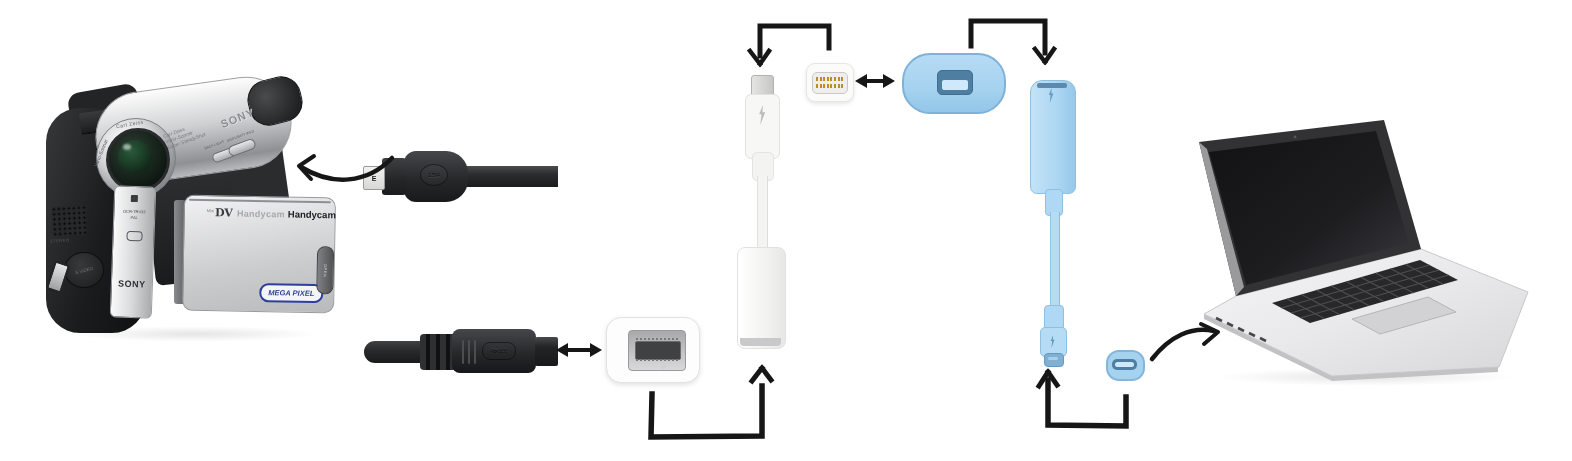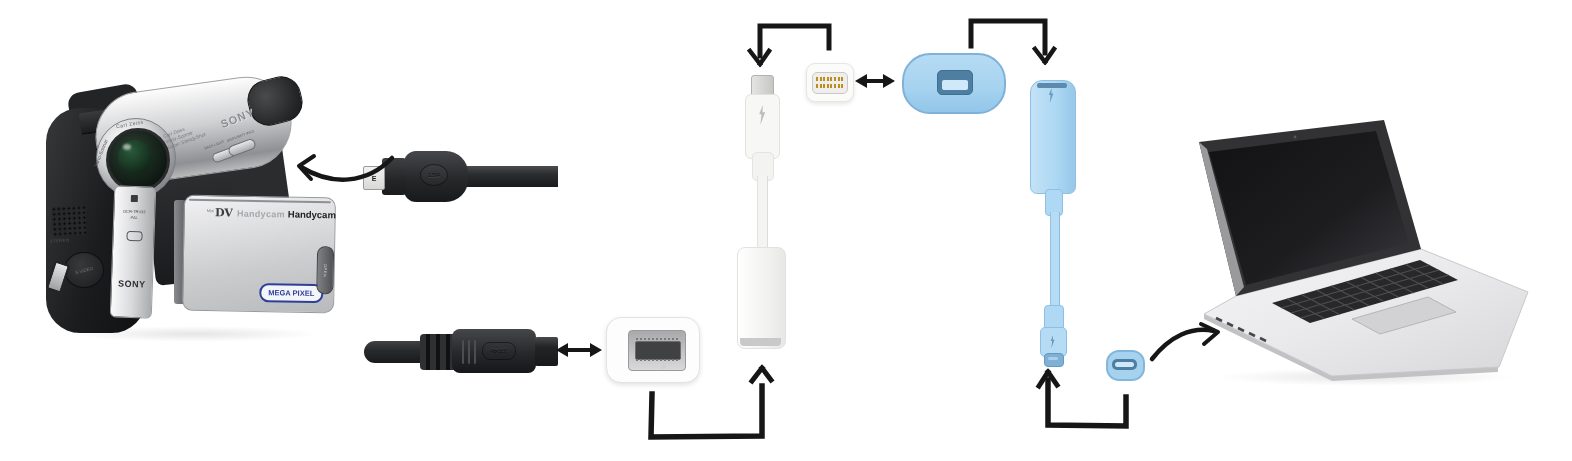--- a/index.html
+++ b/index.html
@@ -56,21 +56,21 @@
     background:linear-gradient(170deg,#f2f2f4,#cbccce 60%,#b9babc);border:1px solid #98999c;}
   .lcd-hinge{left:174px;top:200px;width:12px;height:104px;border-radius:3px;background:linear-gradient(90deg,#8a8b8e,#5e5f62);}
   .lcd-topline{position:absolute;left:4px;top:3px;width:142px;height:2px;background:#8e8f92;border-radius:1px;}
   .dv-row{position:absolute;left:22px;top:10px;display:flex;align-items:baseline;white-space:nowrap;}
   .dv-mini{font-size:4px;color:#7a7b7e;margin-right:1px;transform:translateY(-4px);}
   .dv-dv{font-family:"DejaVu Serif", serif;font-weight:bold;font-size:11px;color:#3a3b3e;margin-right:4px;}
   .dv-digital{font-size:9px;font-weight:bold;color:#a7a8ab;margin-right:3px;letter-spacing:.3px;}
   .dv-handycam{font-size:9.5px;font-weight:bold;color:#212225;}
   .mp-badge{position:absolute;left:76px;top:86px;width:60px;height:15px;border-radius:9px;border:2px solid #2d3f9a;
     background:#f4f5f8;display:flex;align-items:center;justify-content:center;}
-  .mp-badge span{font-size:7.5px;font-weight:bold;color:#2d3f9a;white-space:nowrap;}
+  .mp-badge span{font-size:7.5px;font-weight:bold;font-style:italic;color:#2d3f9a;white-space:nowrap;}
   .open-tab{position:absolute;left:133px;top:48px;width:15px;height:46px;border-radius:8px;
     background:linear-gradient(90deg,#808184,#515254);border:1px solid #3f4042;display:flex;align-items:center;justify-content:center;}
   .open-tab span{font-size:4px;color:#cfcfd1;transform:rotate(90deg);letter-spacing:.5px;}
   
   .fw4-tip{left:363px;top:166px;width:20px;height:22px;background:linear-gradient(#f2f2f0,#d8d8d6);
     border:1px solid #9a9a98;border-radius:2px;display:flex;align-items:center;justify-content:center;}
   .fw4-tip span{font-size:7px;font-weight:bold;color:#1c1e20;}
   .fw4-block{left:382px;top:158px;width:24px;height:37px;border-radius:3px;background:linear-gradient(180deg,#3e4042,#232527 60%,#1a1c1e);}
   .fw4-body{left:404px;top:151px;width:64px;height:51px;border-radius:12px 22px 22px 12px;
     background:linear-gradient(180deg,#45474a,#26282a 55%,#17191b);}

